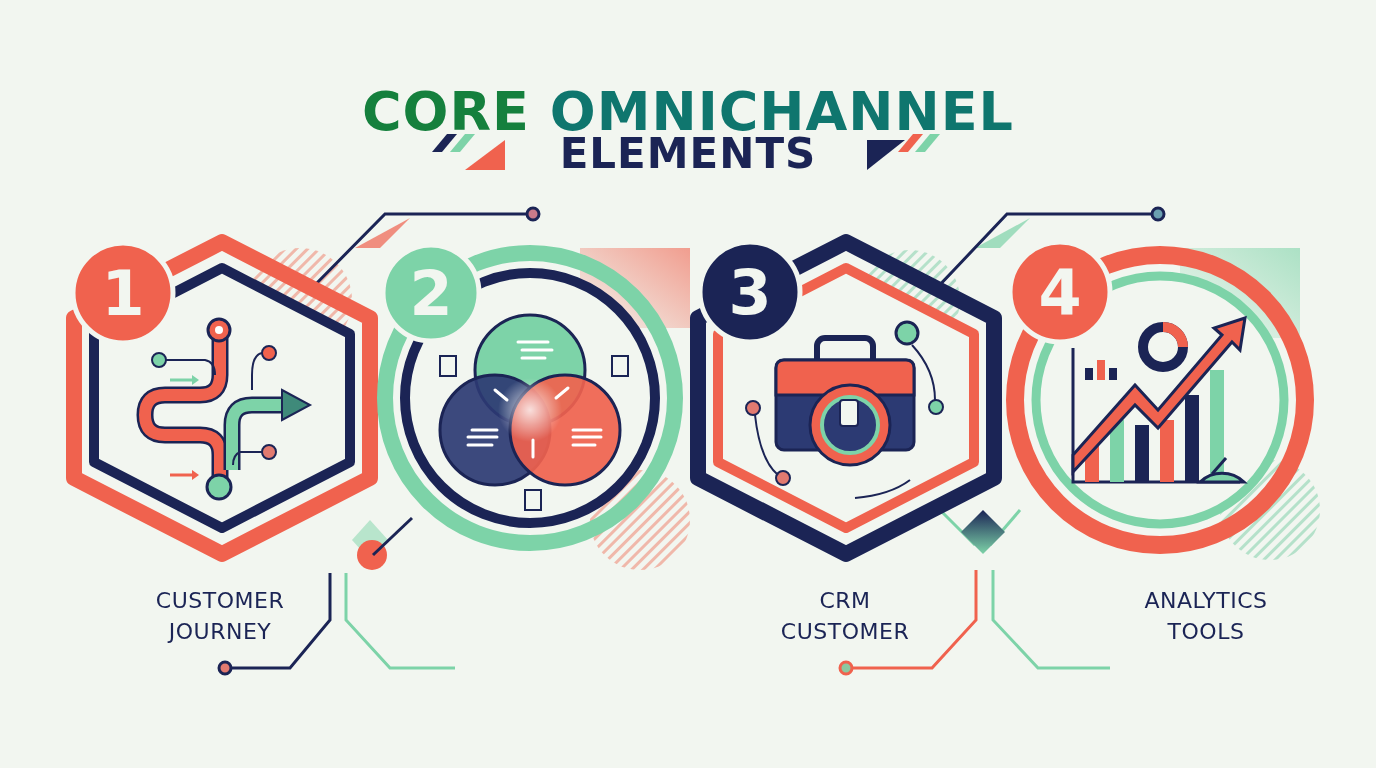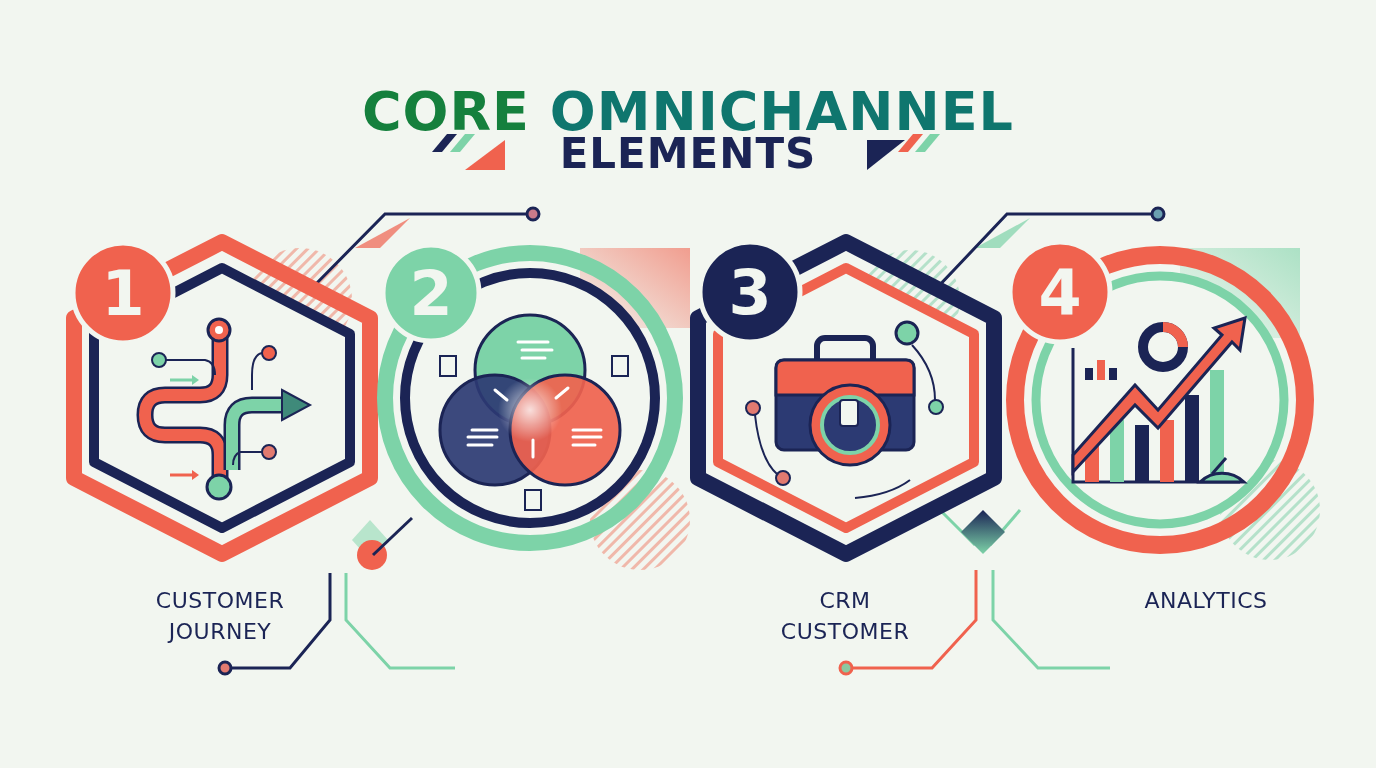--- a/index.html
+++ b/index.html
@@ -212,13 +212,14 @@
   <div>JOURNEY</div>
 </div>
 <div class="label" style="left:405px;top:585px;">
 </div>
 <div class="label" style="left:715px;top:585px;">
   <div>CRM</div>
   <div>CUSTOMER</div>
 </div>
 <div class="label" style="left:1076px;top:585px;">
   <div>ANALYTICS</div>
+  <div>TOOLS</div>
 </div>
 
 </body></html>

